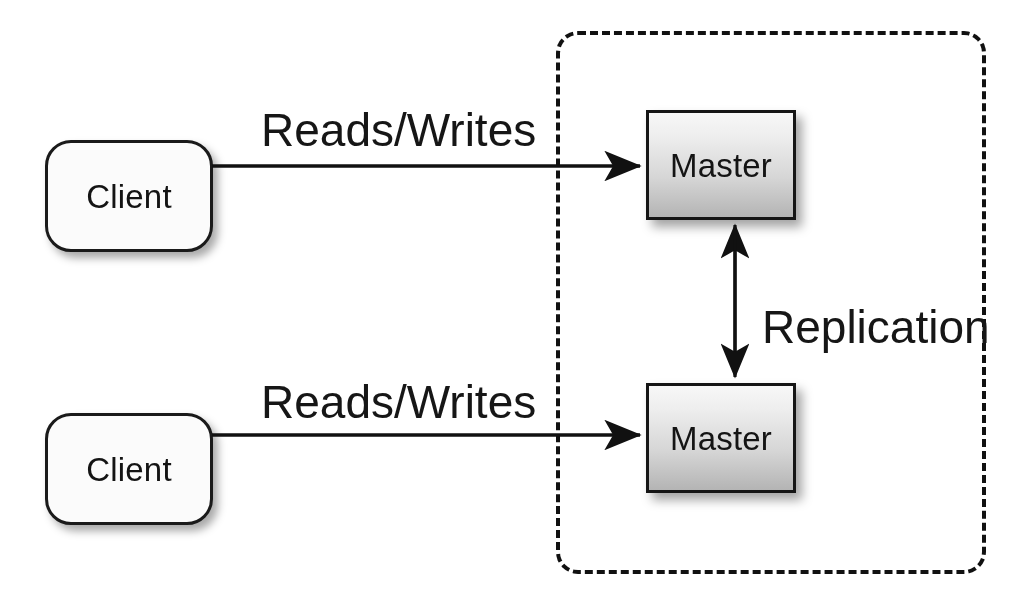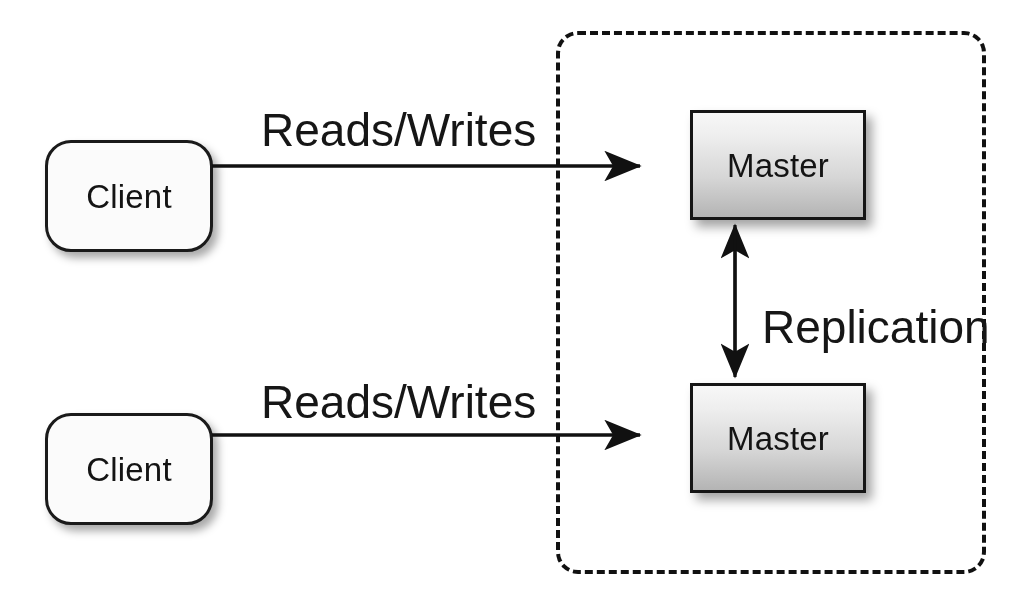--- a/index.html
+++ b/index.html
@@ -50,30 +50,29 @@
     letter-spacing: 0.2px;
     line-height: 1;
     user-select: none;
   }
   #client-top    { left: 45px;  top: 110px; }
   #client-bottom { left: 45px;  top: 383px; }
 
   
   .master-node {
     position: absolute;
-    width: 176px;
+    width: 150px;
     height: 110px;
     border: 3px solid #151515;
     box-sizing: border-box;
     background: linear-gradient(to bottom, #f7f7f7 0%, #eeeeee 22%, #d6d6d6 62%, #b4b4b4 100%);
     display: flex;
     align-items: center;
     justify-content: center;
     box-shadow: 6px 7px 10px rgba(0,0,0,0.36);
-    margin-left: 44px;
   }
   .master-node .node-label {
     font-size: 33px;
     color: #141414;
     letter-spacing: 0.2px;
     line-height: 1;
     user-select: none;
   }
   #master-top    { left: 646px; top: 110px; }
   #master-bottom { left: 646px; top: 383px; }

